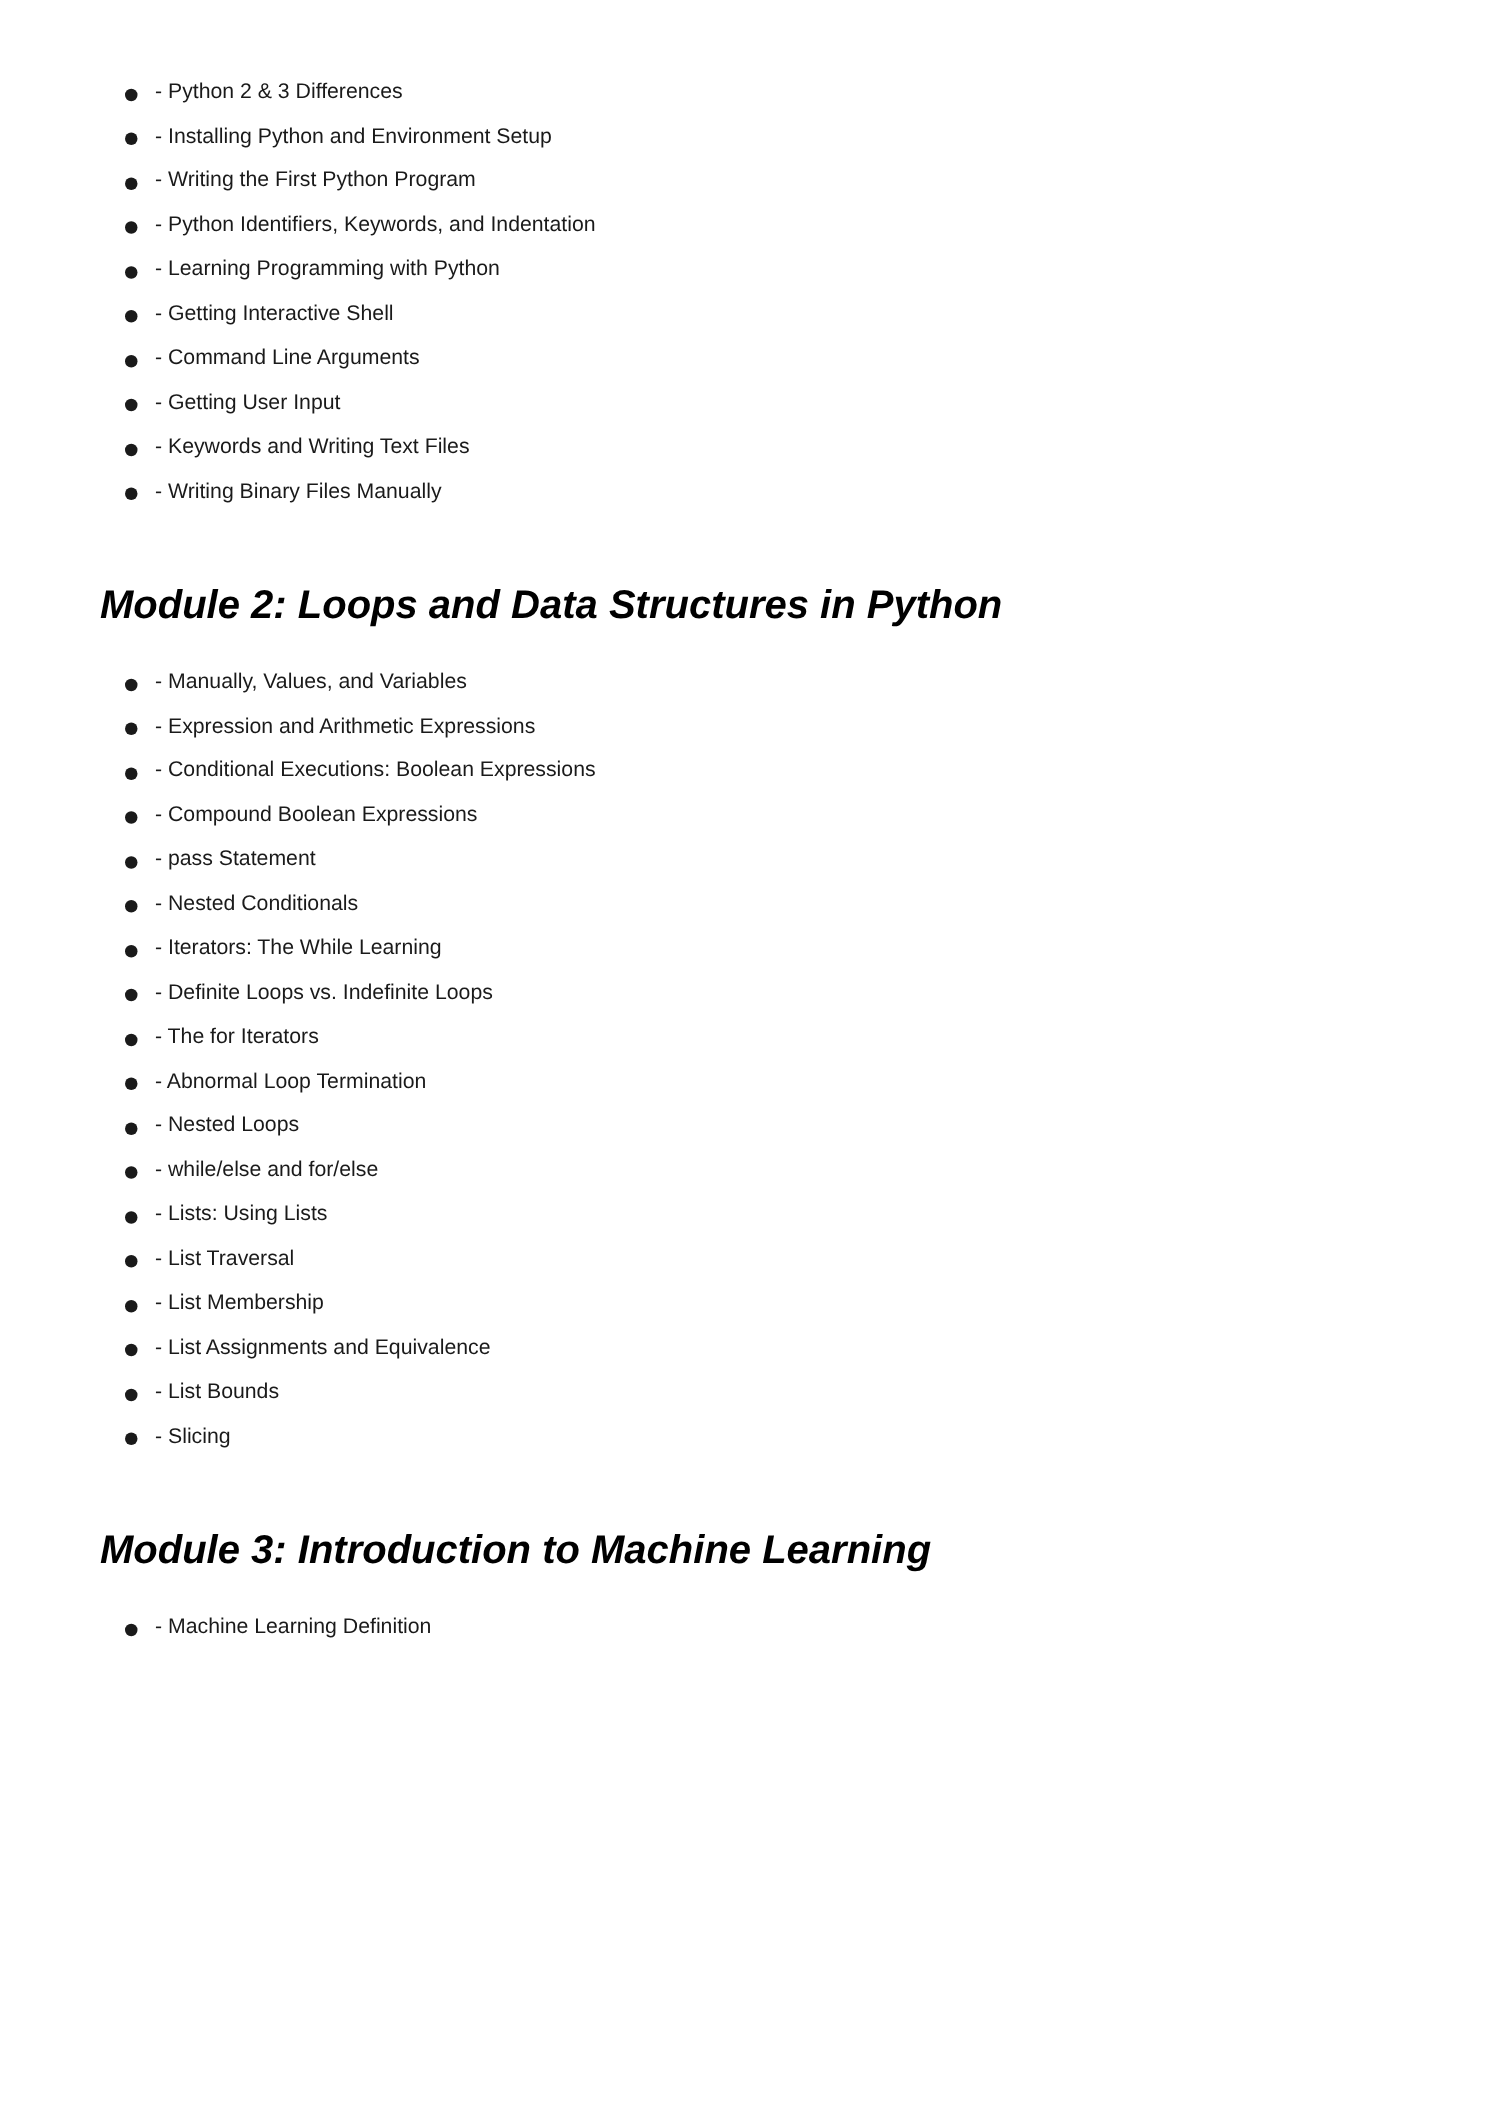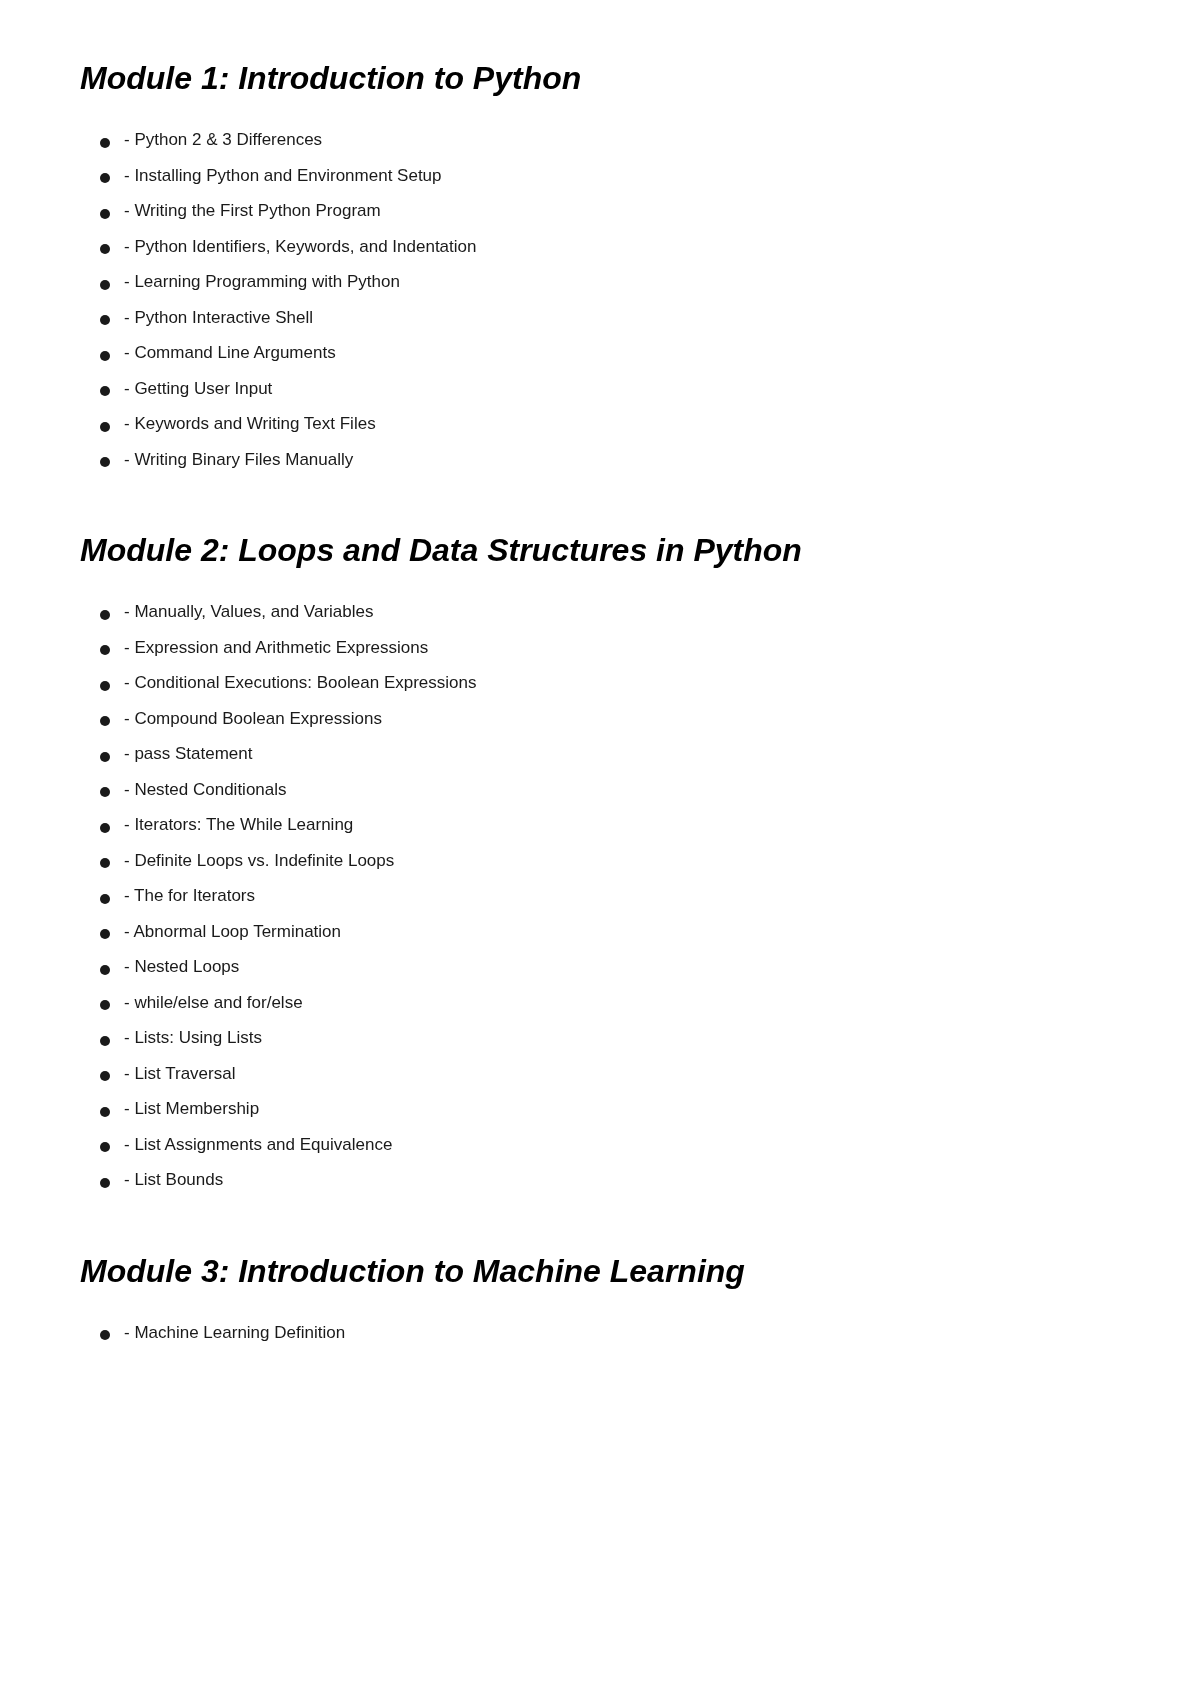--- a/index.html
+++ b/index.html
@@ -57,21 +57,20 @@
 
     .item-text {
       flex: 1;
     }
   </style>
 </head>
 <body>
 
 <div id="page-content">
     <div class="module-section">
-      <h2 class="module-title">Module 1: Introduction to Python</h2>
       <ul class="module-list">
         <li>
           <span class="bullet"></span>
           <span class="item-text">- Python 2 &amp; 3 Differences</span>
         </li>
         <li>
           <span class="bullet"></span>
           <span class="item-text">- Installing Python and Environment Setup</span>
         </li>
         <li>
@@ -81,21 +80,21 @@
         <li>
           <span class="bullet"></span>
           <span class="item-text">- Python Identifiers, Keywords, and Indentation</span>
         </li>
         <li>
           <span class="bullet"></span>
           <span class="item-text">- Learning Programming with Python</span>
         </li>
         <li>
           <span class="bullet"></span>
-          <span class="item-text">- Python Interactive Shell</span>
+          <span class="item-text">- Getting Interactive Shell</span>
         </li>
         <li>
           <span class="bullet"></span>
           <span class="item-text">- Command Line Arguments</span>
         </li>
         <li>
           <span class="bullet"></span>
           <span class="item-text">- Getting User Input</span>
         </li>
         <li>
@@ -172,20 +171,24 @@
           <span class="item-text">- List Membership</span>
         </li>
         <li>
           <span class="bullet"></span>
           <span class="item-text">- List Assignments and Equivalence</span>
         </li>
         <li>
           <span class="bullet"></span>
           <span class="item-text">- List Bounds</span>
         </li>
+        <li>
+          <span class="bullet"></span>
+          <span class="item-text">- Slicing</span>
+        </li>
       </ul>
     </div>
     <div class="module-section">
       <h2 class="module-title">Module 3: Introduction to Machine Learning</h2>
       <ul class="module-list">
         <li>
           <span class="bullet"></span>
           <span class="item-text">- Machine Learning Definition</span>
         </li>
       </ul>

